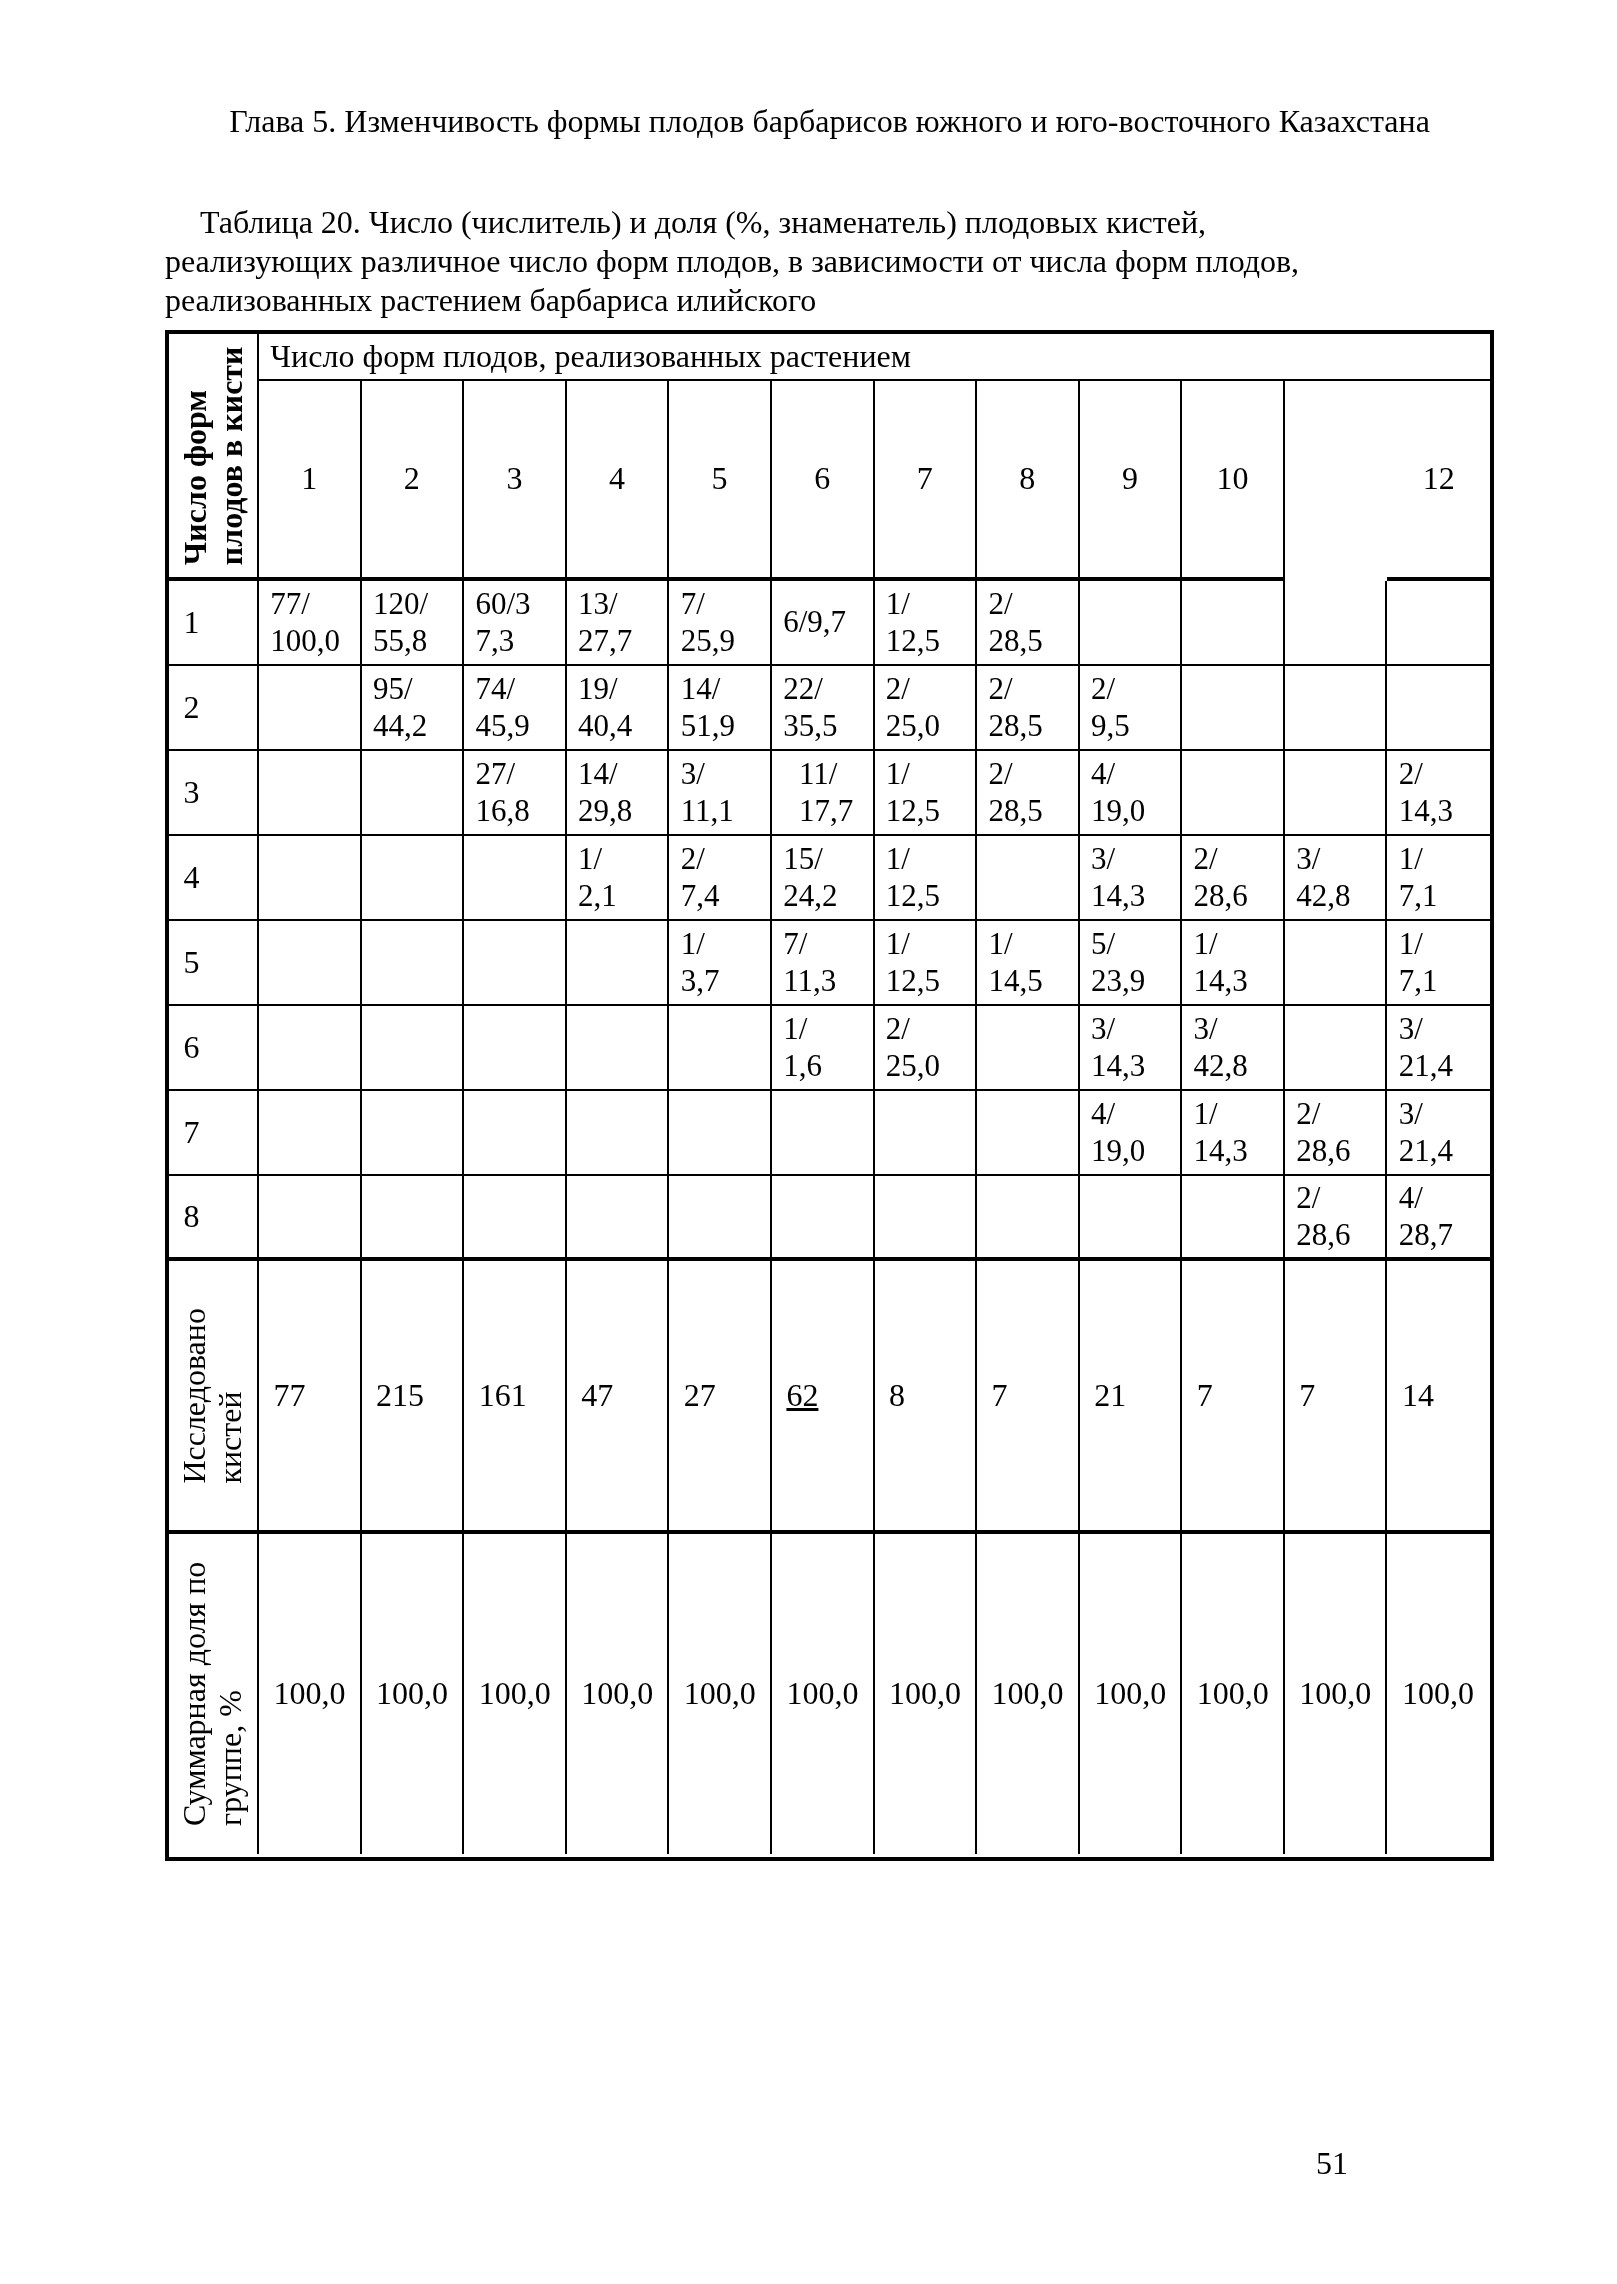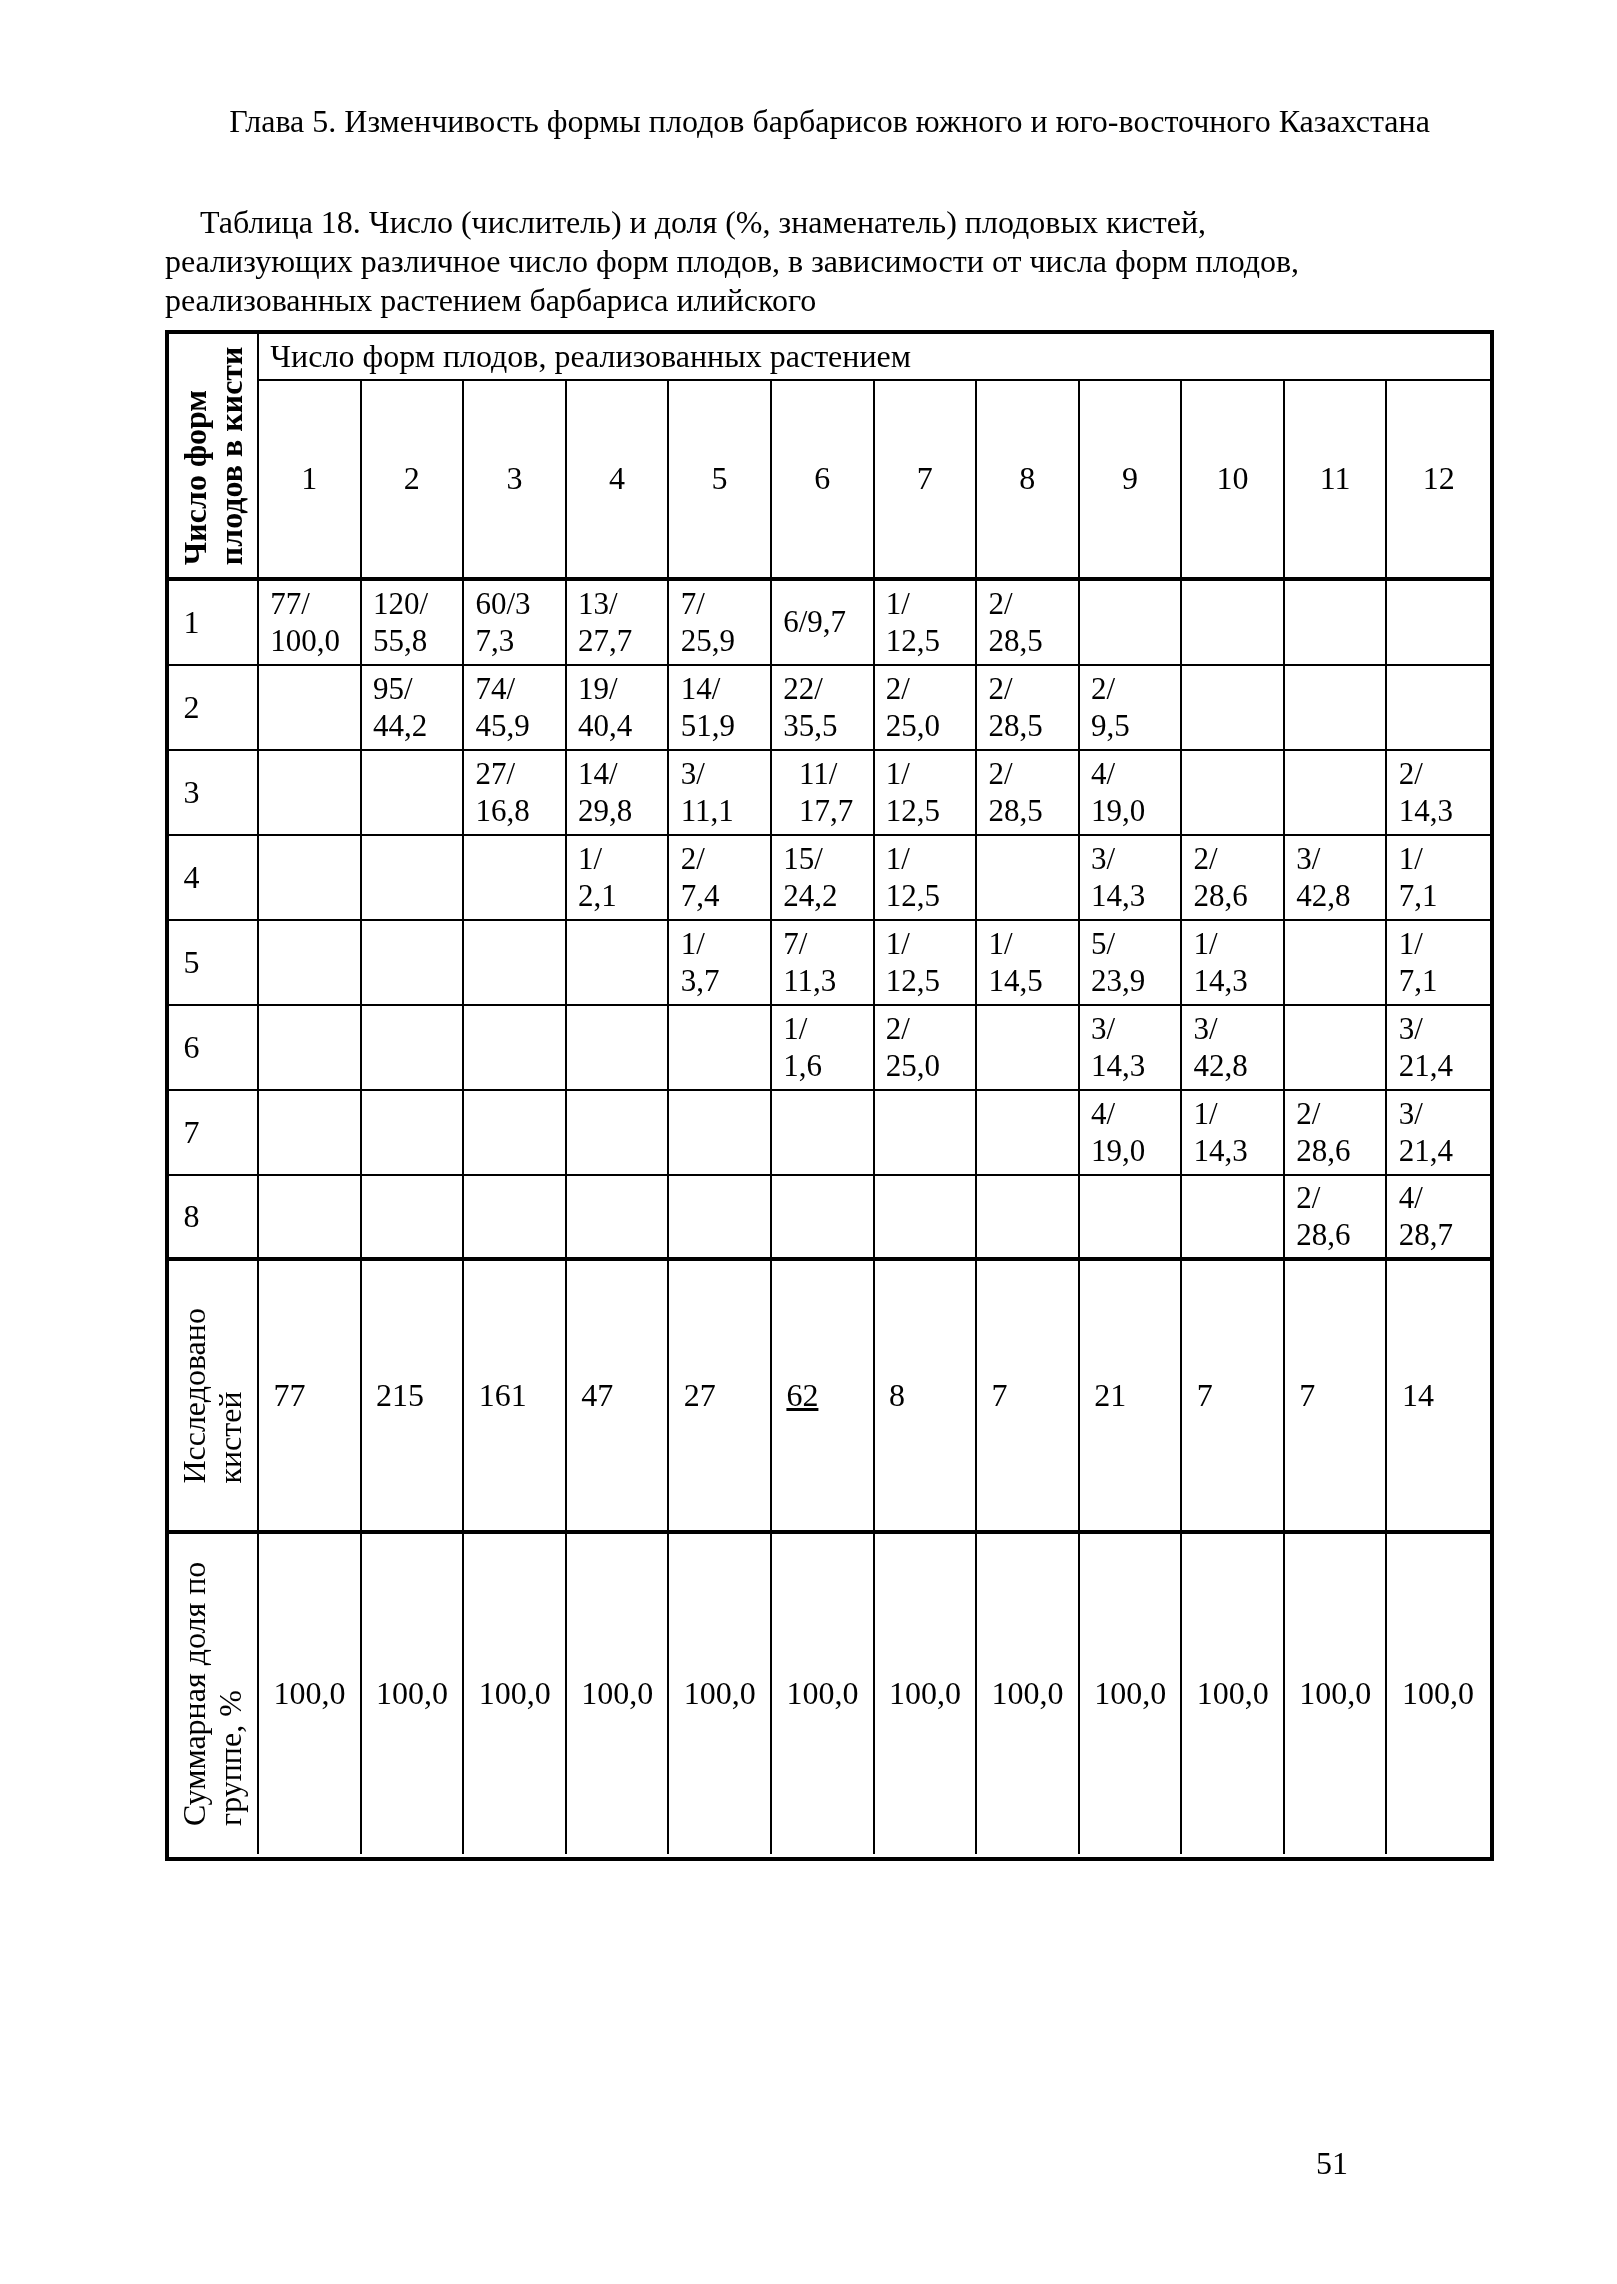--- a/index.html
+++ b/index.html
@@ -47,39 +47,38 @@
   .rot.bold{font-weight:bold;}
   .pagenum{
     position:absolute;left:1316px;top:2145px;font-size:32px;
   }
 </style>
 </head>
 <body>
 
 <div class="chapter">Глава 5. Изменчивость формы плодов барбарисов южного и юго-восточного Казахстана</div>
 
-<div class="caption">Таблица 18.  Число (числитель) и доля (%, знаменатель) плодовых кистей,
+<div class="caption">Таблица 20.  Число (числитель) и доля (%, знаменатель) плодовых кистей,
 реализующих различное число форм плодов, в зависимости от числа форм плодов,
 реализованных растением барбариса илийского</div>
 
 <div class="tbl">
     <div class="cell vlab hb" style="grid-area: 1 / 1 / 3;"><div class="rot bold">Число форм
 плодов в кисти</div></div>
     <div class="cell spanhead lc" style="grid-area: 1 / 2 / auto / 14;">Число форм плодов, реализованных растением</div>
     <div class="cell colnum hb" style="grid-area: 2 / 2;">1</div>
     <div class="cell colnum hb" style="grid-area: 2 / 3;">2</div>
     <div class="cell colnum hb" style="grid-area: 2 / 4;">3</div>
     <div class="cell colnum hb" style="grid-area: 2 / 5;">4</div>
     <div class="cell colnum hb" style="grid-area: 2 / 6;">5</div>
     <div class="cell colnum hb" style="grid-area: 2 / 7;">6</div>
     <div class="cell colnum hb" style="grid-area: 2 / 8;">7</div>
     <div class="cell colnum hb" style="grid-area: 2 / 9;">8</div>
     <div class="cell colnum hb" style="grid-area: 2 / 10;">9</div>
     <div class="cell colnum hb" style="grid-area: 2 / 11;">10</div>
-    <div class="cell colnum hb" style="grid-area: 2 / 12;">11</div>
     <div class="cell colnum hb lc" style="grid-area: 2 / 13;">12</div>
     <div class="cell rowlabel" style="grid-area: 3 / 1;">1</div>
     <div class="cell datacell" style="grid-area: 3 / 2;">77/
 100,0</div>
     <div class="cell datacell" style="grid-area: 3 / 3;">120/
 55,8</div>
     <div class="cell datacell" style="grid-area: 3 / 4;">60/3
 7,3</div>
     <div class="cell datacell" style="grid-area: 3 / 5;">13/
 27,7</div>

